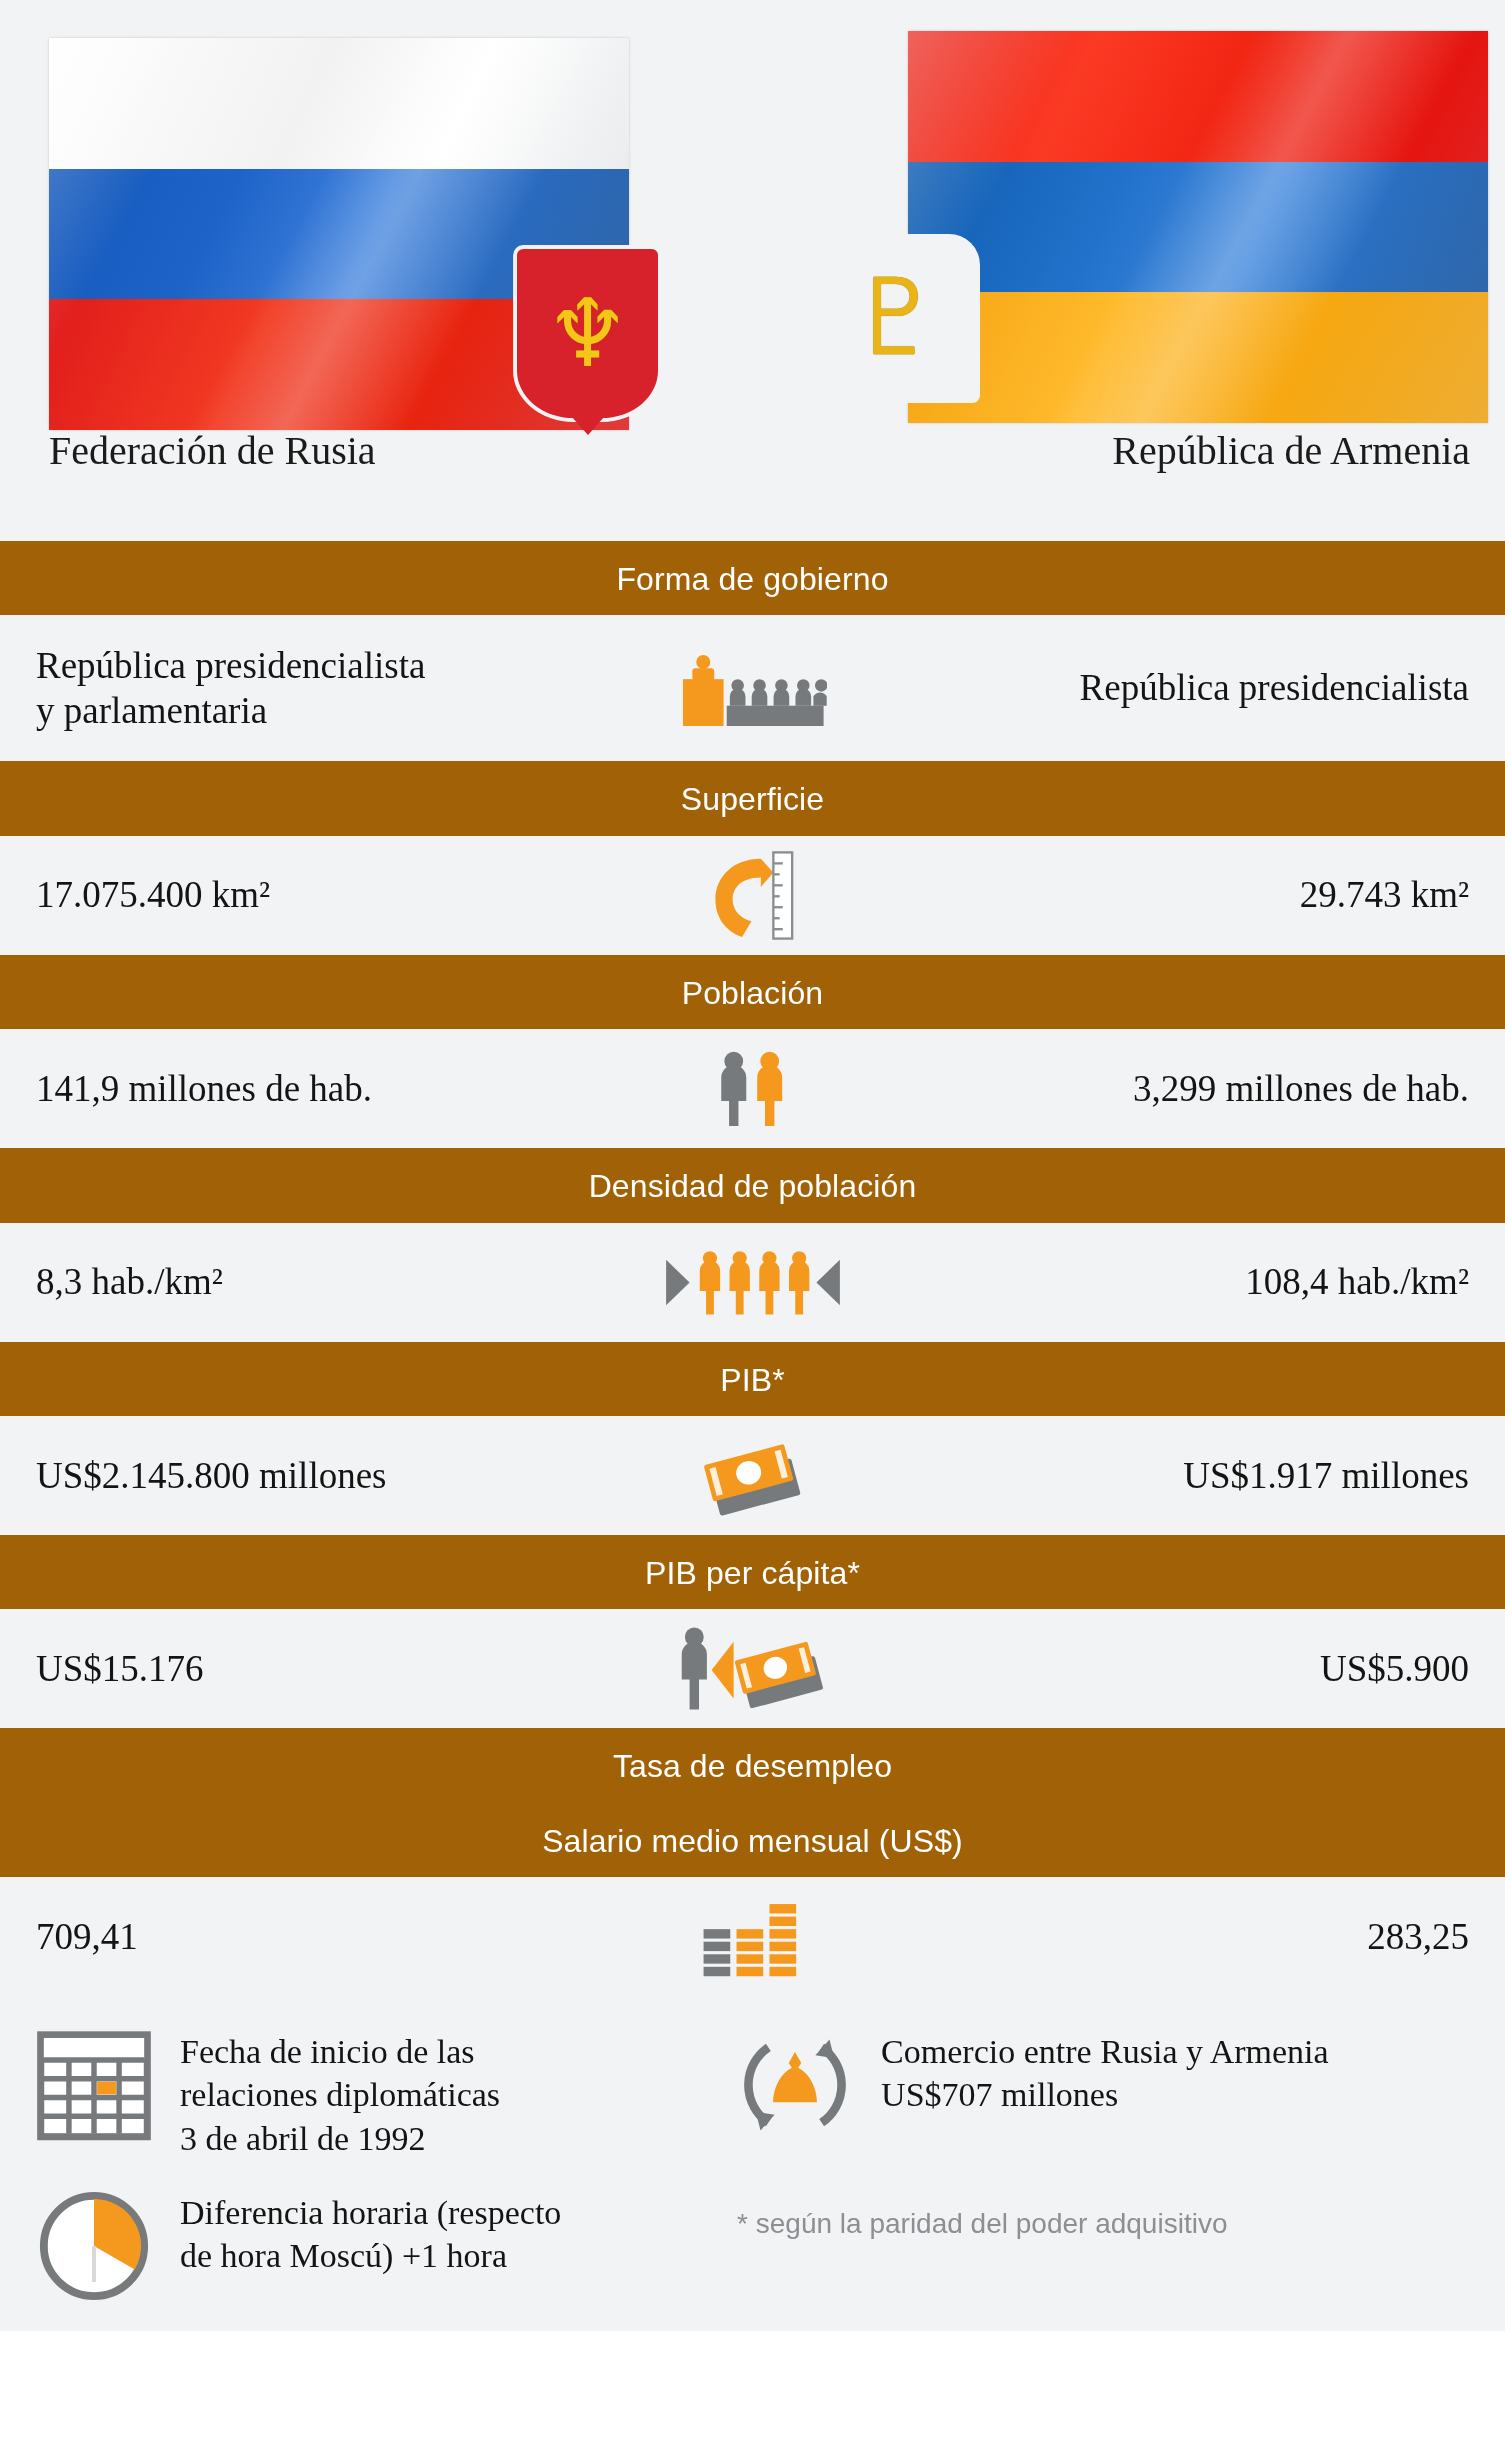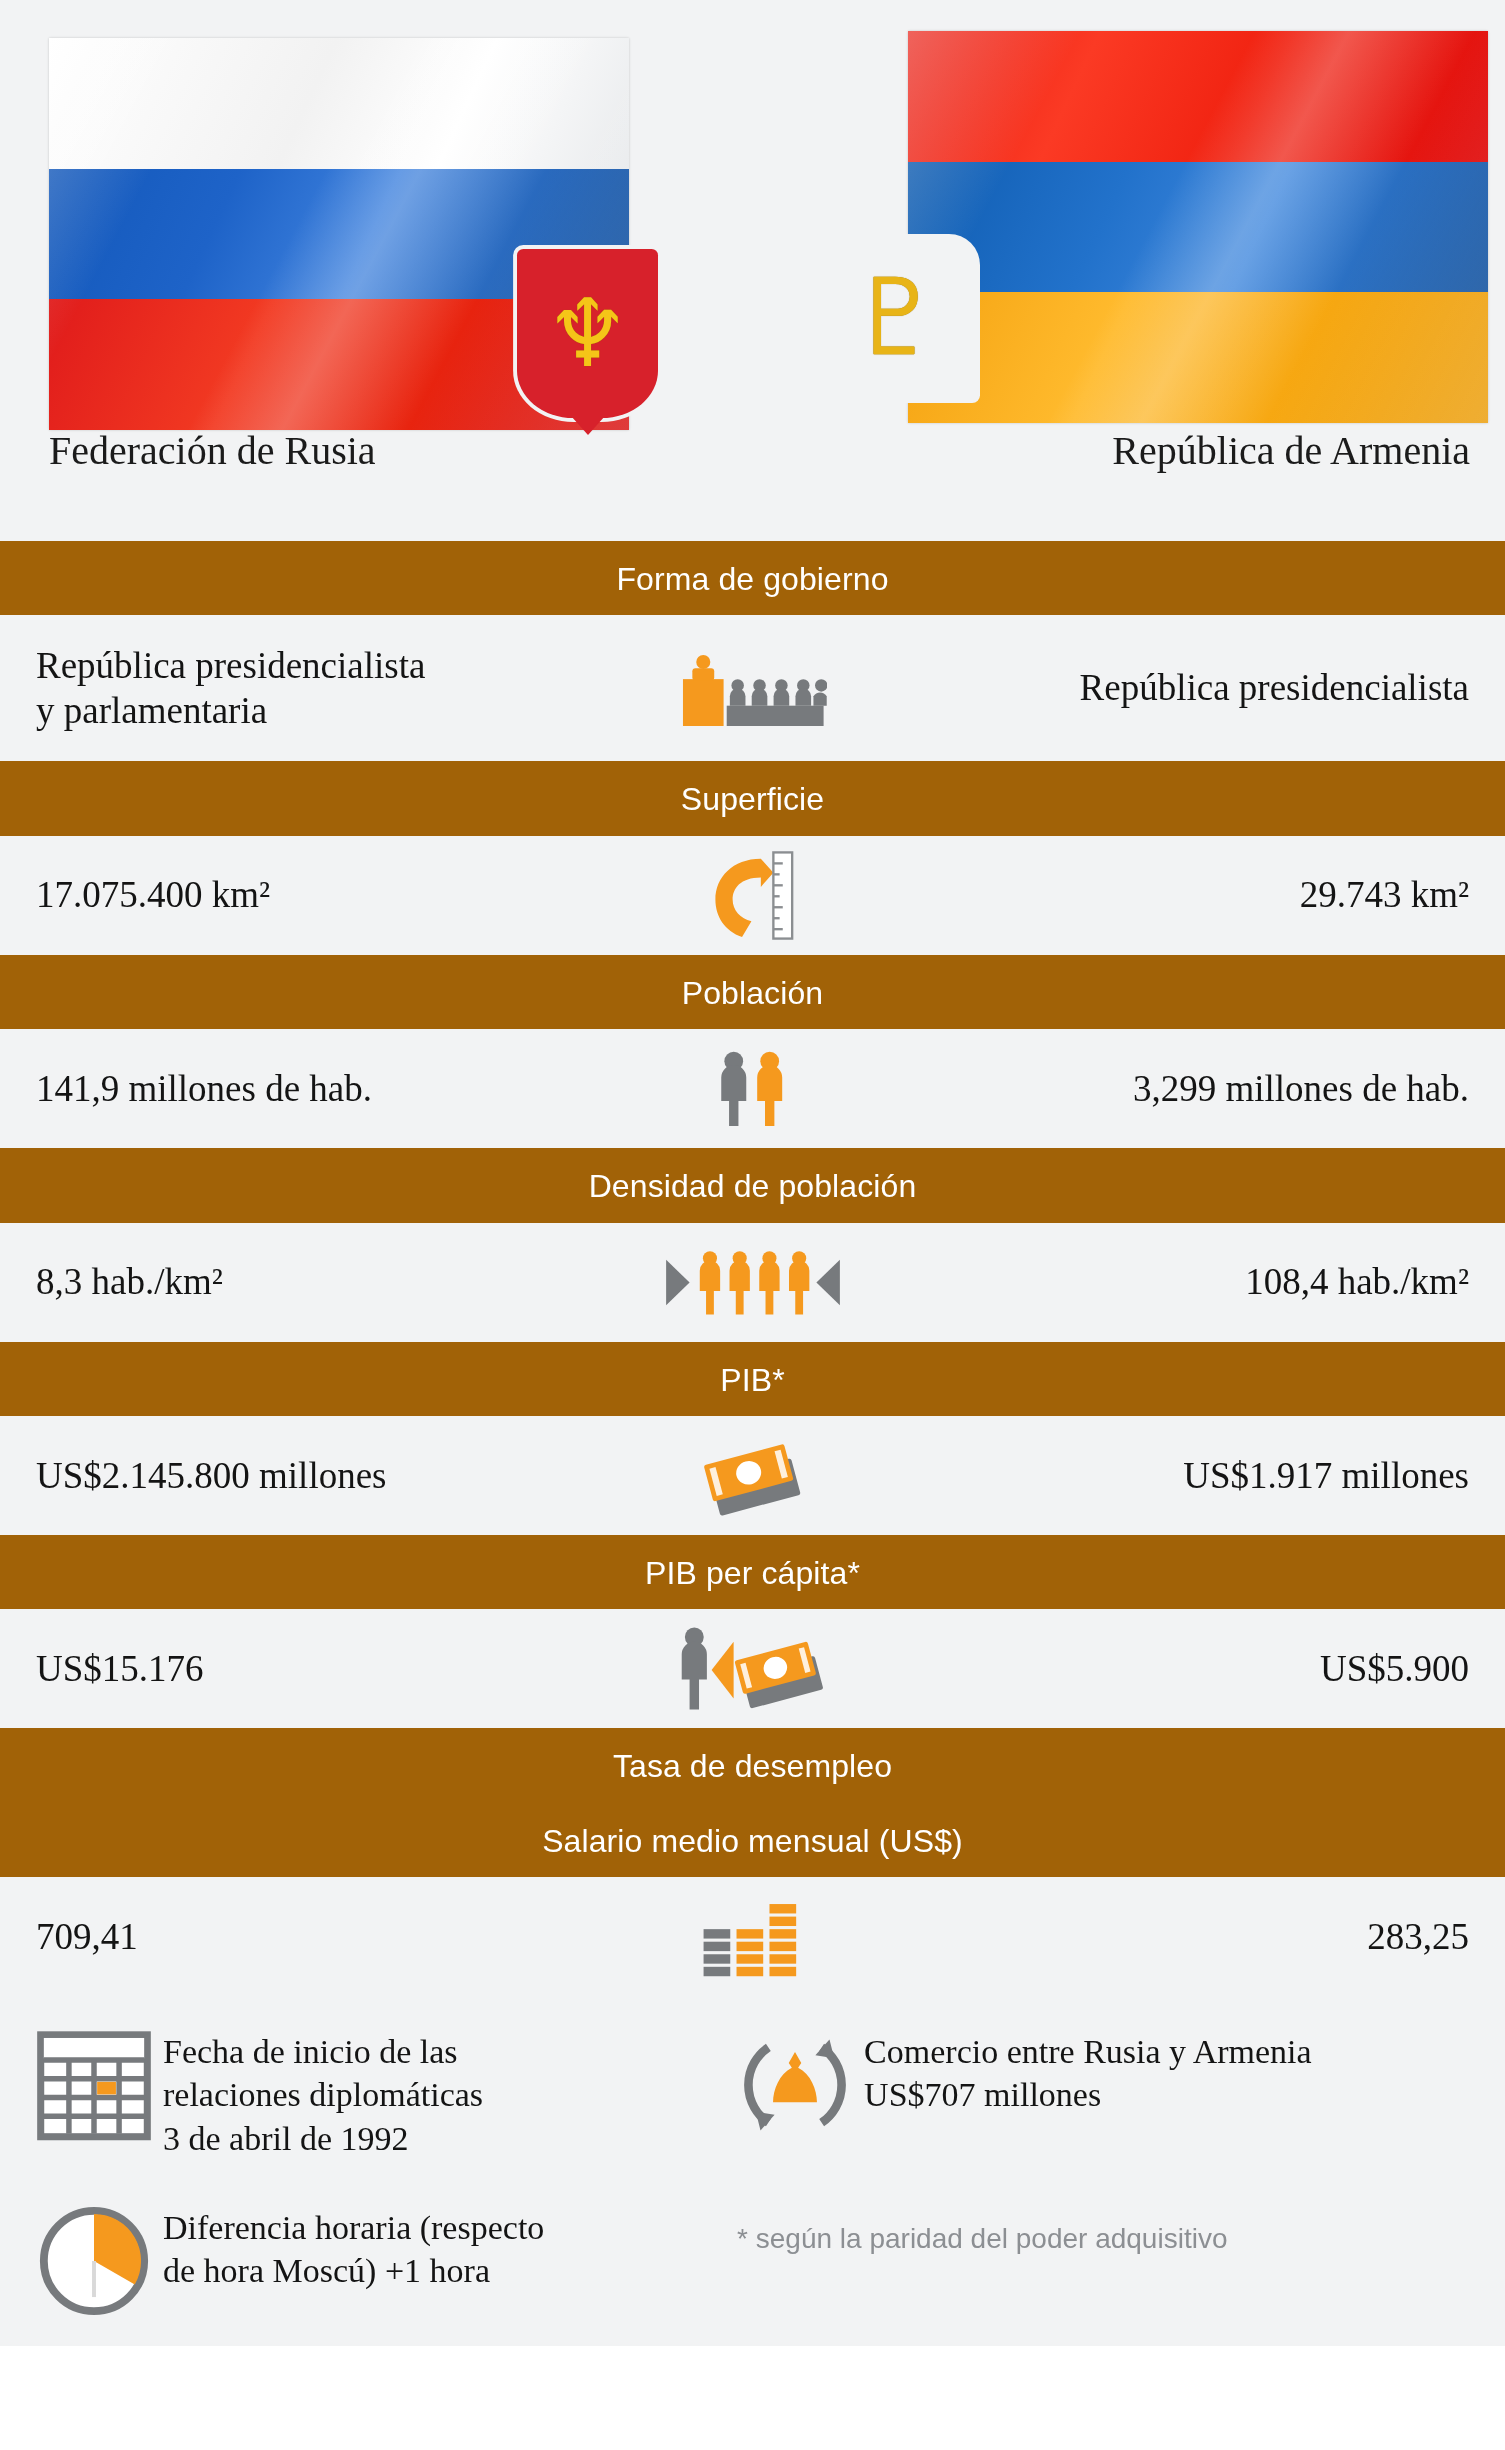--- a/index.html
+++ b/index.html
@@ -167,21 +167,21 @@
   .footer-panel {
     position: relative;
     width: 1505px;
     background: #f2f3f4;
     padding: 31px 36px 27px;
   }
   .fgrid {
     display: flex;
     align-items: flex-start;
   }
-  .fcell { display: flex; align-items: flex-start; gap: 11px; }
+  .fcell { display: flex; align-items: flex-start; gap: 28px; }
   .fcell.c1 { width: 706px; }
   .fcell.c2 { width: 737px; }
 
   .ficon { flex: 0 0 auto; width: 116px; height: 116px; position: relative; }
 
   .ftext {
     font-family: "Liberation Serif", "DejaVu Serif", serif;
     font-size: 34px;
     line-height: 1.27;
     color: #141414;
@@ -189,21 +189,21 @@
     padding-top: 3.1px;
   }
 
   .footnote {
     font-family: "Liberation Sans", "DejaVu Sans", sans-serif;
     font-size: 28px;
     color: #8c8f93;
     padding-top: 20.4px;
   }
 
-  .frow2 { display: flex; align-items: flex-start; margin-top: 43px; }
+  .frow2 { display: flex; align-items: flex-start; margin-top: 28px; }
 
   
   svg { display: block; }
 </style>
 </head>
 <body>
 
 <div class="sheet">
 
   <div class="flags-band">

